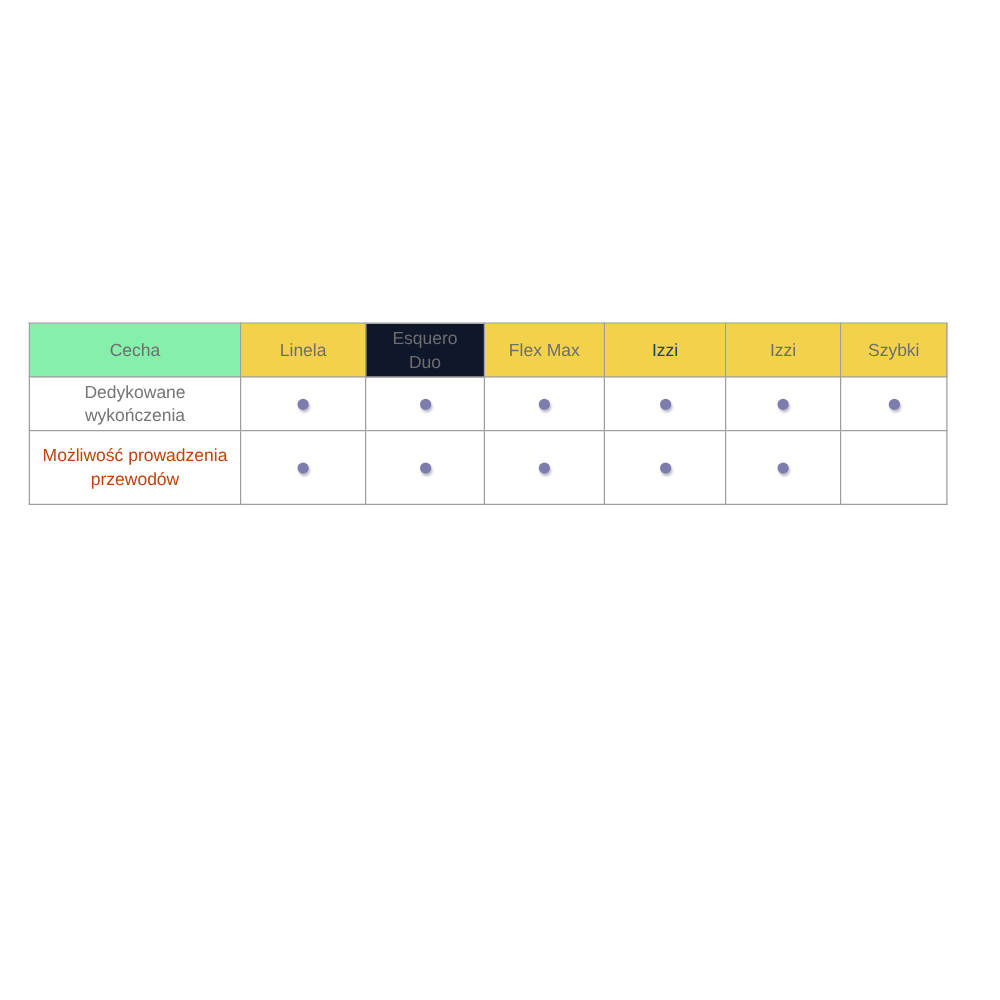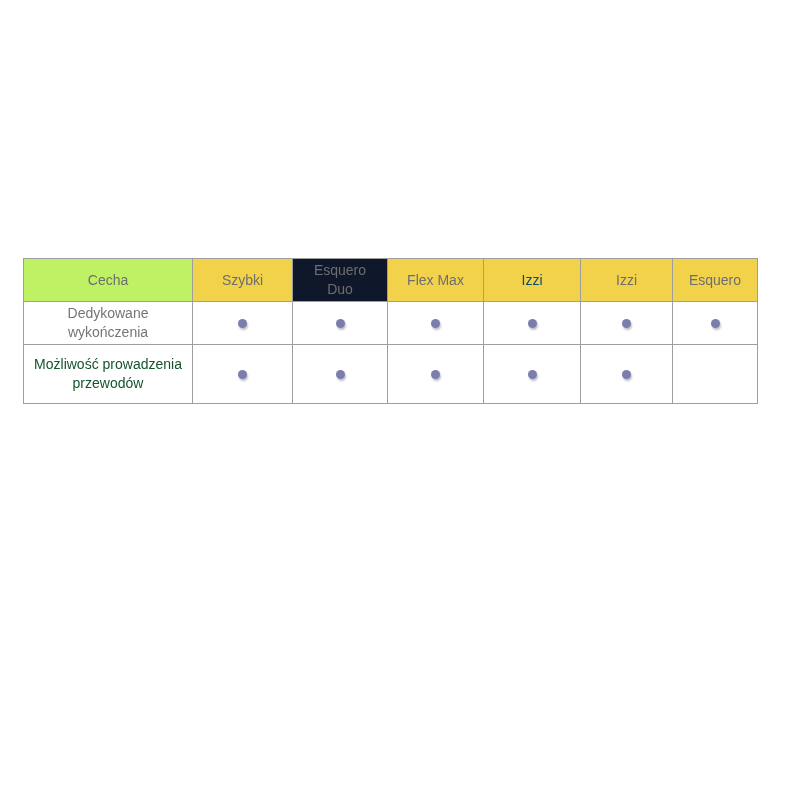--- a/index.html
+++ b/index.html
@@ -77,43 +77,43 @@
       <col class="c-feature">
       <col class="c-1">
       <col class="c-2">
       <col class="c-3">
       <col class="c-4">
       <col class="c-5">
       <col class="c-6">
     </colgroup>
     <thead>
       <tr>
-        <th style="background: #bef264; color: rgb(110, 110, 110);">Cecha</th>
+        <th style="background: #86efac; color: rgb(110, 110, 110);">Cecha</th>
 
-      <th style="background: rgb(242, 210, 75); color: rgb(110, 110, 110);">Szybki</th>
+      <th style="background: rgb(242, 210, 75); color: rgb(110, 110, 110);">Linela</th>
           <th style="background: #0f172a; color: rgb(110, 110, 110);">Esquero Duo</th>
           <th style="background: rgb(242, 210, 75); color: rgb(110, 110, 110);">Flex Max</th>
           <th style="background: rgb(242, 210, 75); color: #0c4a6e;">Izzi</th>
           <th style="background: rgb(242, 210, 75); color: rgb(110, 110, 110);">Izzi</th>
-          <th style="background: rgb(242, 210, 75); color: rgb(110, 110, 110);">Esquero</th>
+          <th style="background: rgb(242, 210, 75); color: rgb(110, 110, 110);">Szybki</th>
         </tr>
     </thead>
     <tbody id="cmp-body">
 
     <tr>
           <td style="color: rgb(117, 117, 117);">Dedykowane wykończenia</td>
           <td><span class="dot" style="background: rgb(124, 124, 173);"></span></td>
           <td><span class="dot" style="background: rgb(124, 124, 173);"></span></td>
           <td><span class="dot" style="background: rgb(124, 124, 173);"></span></td>
           <td><span class="dot" style="background: rgb(124, 124, 173);"></span></td>
           <td><span class="dot" style="background: rgb(124, 124, 173);"></span></td>
           <td><span class="dot" style="background: rgb(124, 124, 173);"></span></td>
         </tr>
         <tr>
-          <td style="color: #14532d; margin-top: 38px;">Możliwość prowadzenia przewodów</td>
+          <td style="color: #c2410c; margin-top: 38px;">Możliwość prowadzenia przewodów</td>
           <td><span class="dot" style="background: rgb(124, 124, 173);"></span></td>
           <td><span class="dot" style="background: rgb(124, 124, 173);"></span></td>
           <td><span class="dot" style="background: rgb(124, 124, 173);"></span></td>
           <td><span class="dot" style="background: rgb(124, 124, 173);"></span></td>
           <td><span class="dot" style="background: rgb(124, 124, 173);"></span></td>
           <td></td>
         </tr>
       </tbody>
   </table>
 </div>

